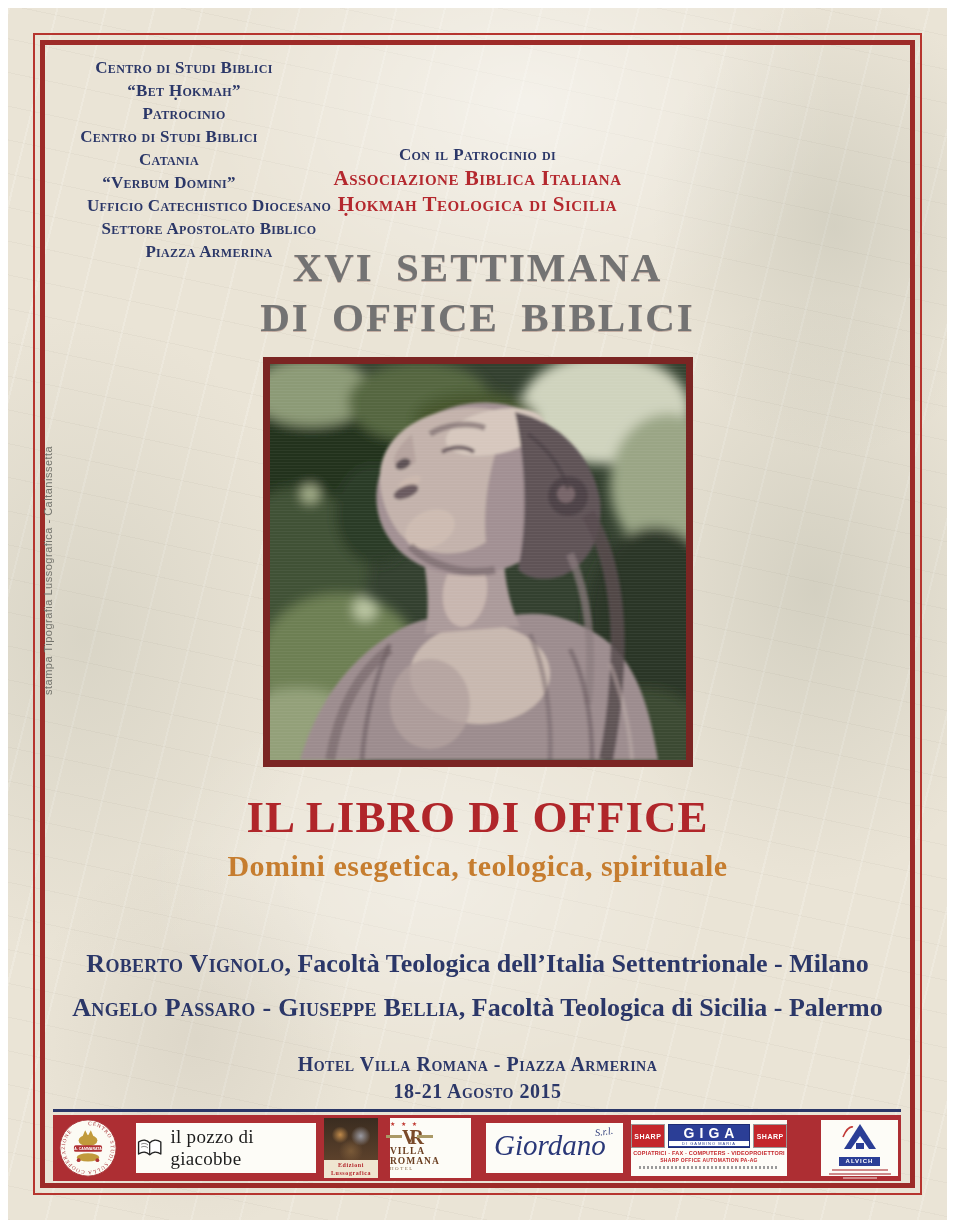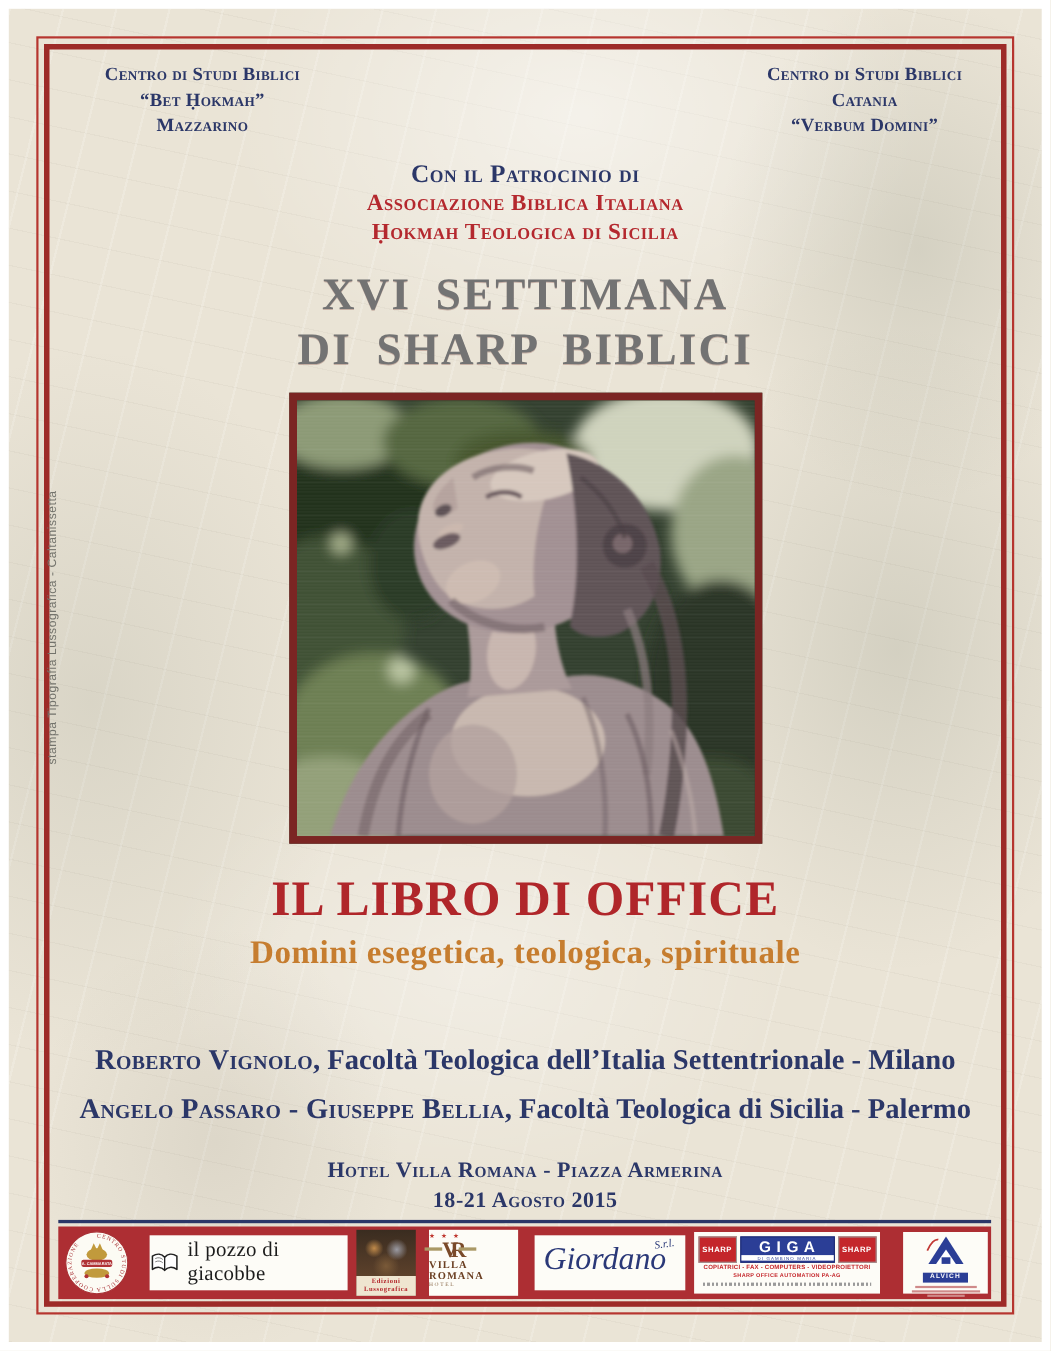--- a/index.html
+++ b/index.html
@@ -22,30 +22,30 @@
       radial-gradient(ellipse 420px 300px at 55% 8%, rgba(255,255,255,.5), transparent 75%),
       radial-gradient(ellipse 380px 260px at 45% 72%, rgba(255,255,255,.35), transparent 75%),
       repeating-linear-gradient(104deg, rgba(255,255,255,.18) 0 2px, rgba(0,0,0,0) 2px 47px),
       repeating-linear-gradient(12deg, rgba(120,110,95,.05) 0 1px, rgba(0,0,0,0) 1px 33px);
   }
   .poster > *{position:absolute;z-index:1;}
   .frame-thin{left:25px;top:25px;right:25px;bottom:25px;border:2px solid #b6352f;}
   .frame-thick{left:32px;top:32px;right:32px;bottom:32px;border:5px solid #9d2b28;}
 
   
-  .organizers{left:36px;right:36px;top:48px;display:flex;justify-content:space-between;}
+  .organizers{left:36px;right:36px;top:48px;display:flex;justify-content:space-between;flex-direction:column;}
   .org-col{
     font-variant:small-caps;font-weight:bold;color:#2b3768;
     font-size:17px;line-height:23px;text-align:center;letter-spacing:.3px;
   }
   .org-col.c1{width:280px;} .org-col.c2{width:250px;} .org-col.c3{width:330px;}
 
   
   .patronage{left:0;right:0;top:137px;text-align:center;color:#2b3768;}
-  .patronage .intro{font-variant:small-caps;font-weight:bold;font-size:23px;letter-spacing:.4px;}
+  .patronage .intro{font-variant:small-caps;font-weight:bold;font-size:17px;letter-spacing:.4px;}
   .patronage .entity{
     font-variant:small-caps;font-weight:bold;font-size:21px;line-height:26px;
     color:#b4282e;letter-spacing:.5px;
   }
 
   
   .event-title{left:0;right:0;top:234px;text-align:center;color:#737373;
     font-weight:bold;font-size:41px;line-height:50px;letter-spacing:2px;word-spacing:10px;
     text-shadow:0 1px 0 rgba(90,20,15,.25);}
 
@@ -104,21 +104,21 @@
   .villa .mono{font-size:20px;line-height:18px;font-weight:bold;letter-spacing:-7px;
     color:#7a4a2a;text-indent:-4px;}
   .villa .flourish{display:inline-block;width:16px;height:3px;background:#a96;vertical-align:6px;}
   .villa .name{font-size:9.5px;letter-spacing:1px;line-height:10px;color:#6b3f22;font-weight:bold;}
   .villa .sub{font-size:5px;letter-spacing:1.5px;color:#8a6a4a;line-height:6px;}
 
   .giordano{left:433px;top:8px;width:137px;height:50px;}
   .giordano .gname{position:absolute;left:8px;top:6px;font-style:italic;font-size:29px;color:#2a3878;}
   .giordano .gsuffix{position:absolute;right:10px;top:3px;font-style:italic;font-size:10px;color:#2a3878;transform:rotate(-8deg);}
 
-  .giga{left:578px;top:5px;width:169px;height:56px;font-family:"Liberation Sans", sans-serif;padding-top:4px;box-sizing:border-box;}
+  .giga{left:578px;top:5px;width:156px;height:56px;font-family:"Liberation Sans", sans-serif;padding-top:4px;box-sizing:border-box;}
   .giga-top{display:flex;justify-content:center;gap:3px;height:24px;}
   .sharp-box{width:33px;background:#c4262b;border:1px solid #999;color:#fff;
     font-size:7px;font-weight:bold;display:flex;align-items:center;justify-content:center;letter-spacing:.5px;}
   .giga-box{width:84px;background:#2b3e96;border:1px solid #1e2c74;color:#fff;text-align:center;}
   .giga-box .gg{font-size:14px;font-weight:bold;letter-spacing:5px;line-height:16px;text-indent:5px;}
   .giga-box .ggsub{background:#fff;color:#2b3e96;font-size:4px;letter-spacing:1px;line-height:5px;}
   .giga .services{color:#c4262b;text-align:center;font-weight:bold;font-size:5.5px;line-height:7px;margin-top:2px;letter-spacing:.2px;}
   .giga .tagline{color:#c4262b;text-align:center;font-weight:bold;font-size:5px;line-height:6px;letter-spacing:.3px;}
   .giga .addr{height:3px;margin:3px 8px 0;
     background:repeating-linear-gradient(90deg,#9a9a9a 0 2px, transparent 2px 4px);}
@@ -136,38 +136,43 @@
 
 <div class="poster">
 
   <div class="frame-thin"></div>
   <div class="frame-thick"></div>
 
   <div class="organizers">
     <div class="org-col c1">
       <div>Centro di Studi Biblici</div>
       <div>“Bet Ḥokmah”</div>
-      <div>Mazzarino</div>
+      <div>Patrocinio</div>
     </div>
     <div class="org-col c2">
       <div>Centro di Studi Biblici</div>
       <div>Catania</div>
       <div>“Verbum Domini”</div>
     </div>
+    <div class="org-col c3">
+      <div>Ufficio Catechistico Diocesano</div>
+      <div>Settore Apostolato Biblico</div>
+      <div>Piazza Armerina</div>
+    </div>
   </div>
 
   <div class="patronage">
     <div class="intro">Con il Patrocinio di</div>
     <div class="entity">Associazione Biblica Italiana</div>
     <div class="entity">Ḥokmah Teologica di Sicilia</div>
   </div>
 
   <div class="event-title">
     <div>XVI SETTIMANA</div>
-    <div>DI SHARP BIBLICI</div>
+    <div>DI OFFICE BIBLICI</div>
   </div>
 
   <div class="photo">
     <svg width="416" height="396" viewBox="0 0 416 396">
       <defs>
         <filter id="fol" x="-30%" y="-30%" width="160%" height="160%">
             <feGaussianBlur stdDeviation="6"></feGaussianBlur>
           </filter>
         <filter id="sft" x="-20%" y="-20%" width="140%" height="140%">
             <feGaussianBlur stdDeviation="1.4"></feGaussianBlur>

